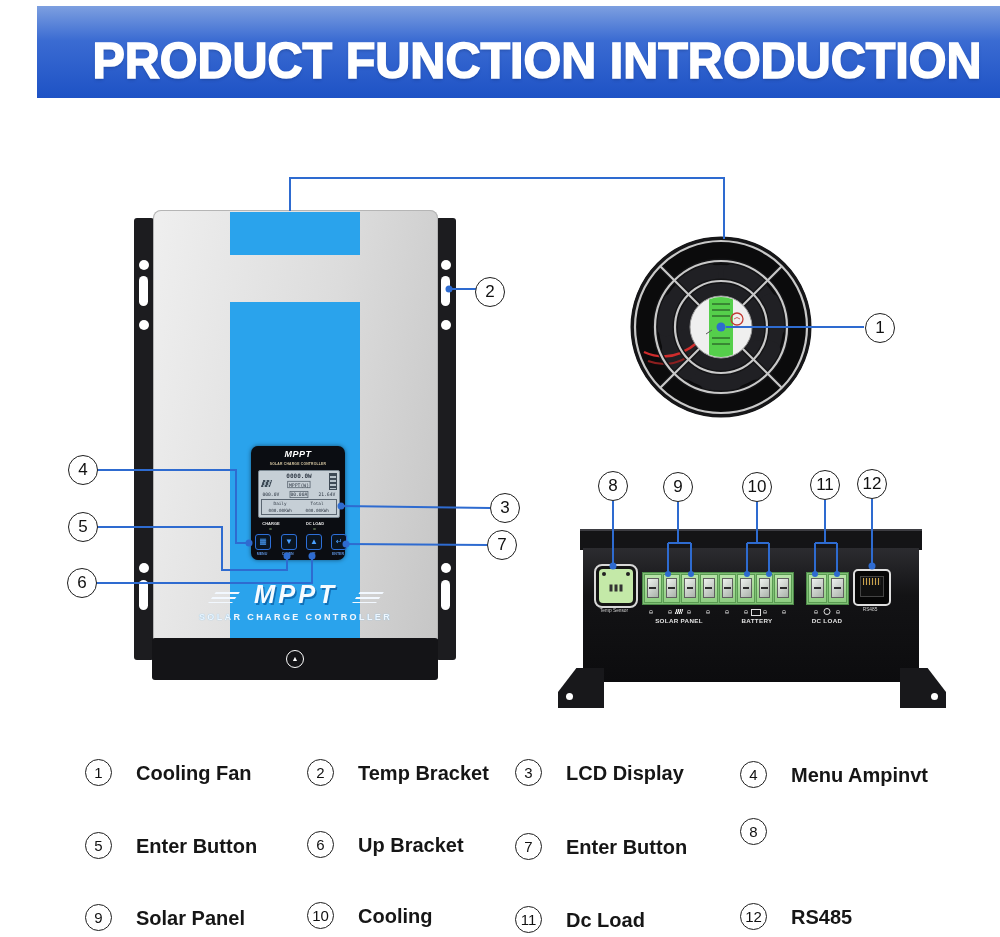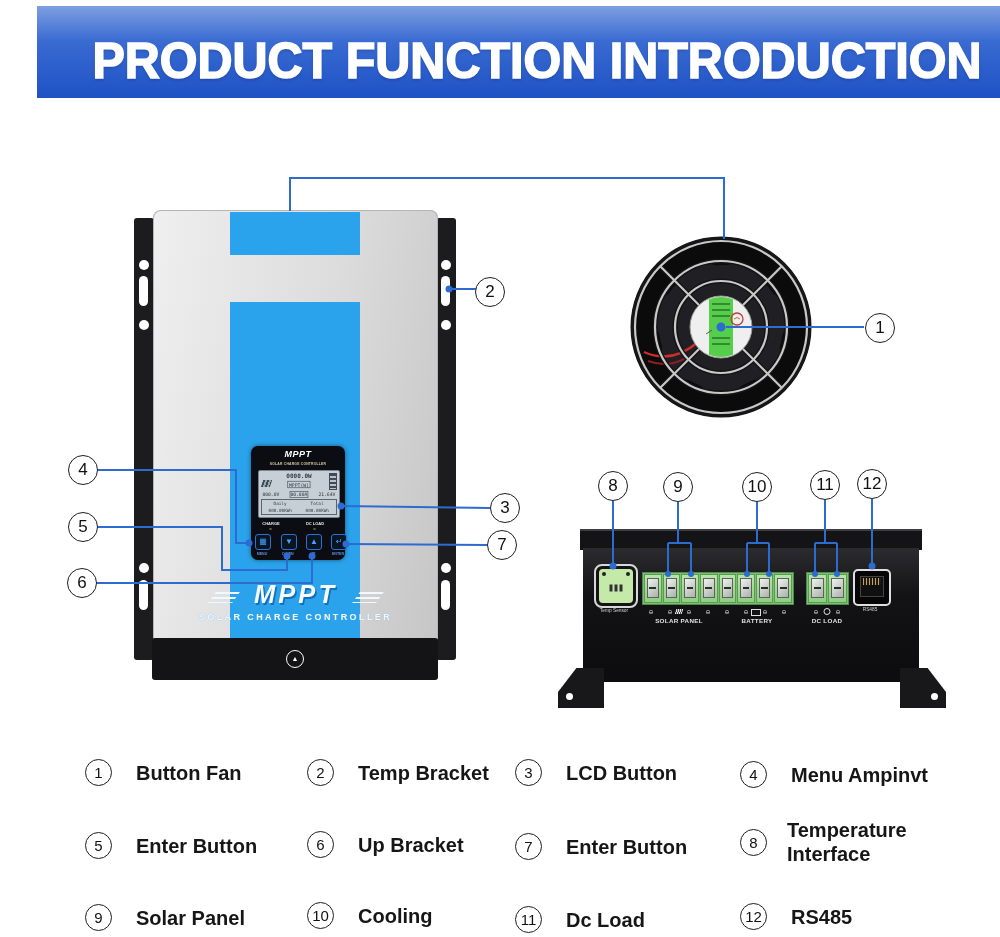--- a/index.html
+++ b/index.html
@@ -381,49 +381,48 @@
   <div class="co" style="left:67px;top:568px">6</div>
   <div class="co" style="left:487px;top:530px">7</div>
   <div class="co" style="left:598px;top:471px">8</div>
   <div class="co" style="left:663px;top:472px">9</div>
   <div class="co" style="left:742px;top:472px">10</div>
   <div class="co" style="left:810px;top:470px">11</div>
   <div class="co" style="left:857px;top:469px">12</div>
 
   <div class="leg" style="left:85px;top:759px">
     <div class="leg-circle">1</div>
-    <div class="leg-label">Button Fan</div>
+    <div class="leg-label">Cooling Fan</div>
   </div>
   <div class="leg" style="left:307px;top:759px">
     <div class="leg-circle">2</div>
     <div class="leg-label">Temp Bracket</div>
   </div>
   <div class="leg" style="left:515px;top:759px">
     <div class="leg-circle">3</div>
-    <div class="leg-label">LCD Button</div>
+    <div class="leg-label">LCD Display</div>
   </div>
   <div class="leg" style="left:740px;top:761px">
     <div class="leg-circle">4</div>
     <div class="leg-label">Menu Ampinvt</div>
   </div>
   <div class="leg" style="left:85px;top:832px">
     <div class="leg-circle">5</div>
     <div class="leg-label">Enter Button</div>
   </div>
   <div class="leg" style="left:307px;top:831px">
     <div class="leg-circle">6</div>
     <div class="leg-label">Up Bracket</div>
   </div>
   <div class="leg" style="left:515px;top:833px">
     <div class="leg-circle">7</div>
     <div class="leg-label">Enter Button</div>
   </div>
   <div class="leg wrap" style="left:740px;top:818px">
     <div class="leg-circle">8</div>
-    <div class="leg-label">Temperature Interface</div>
   </div>
   <div class="leg" style="left:85px;top:904px">
     <div class="leg-circle">9</div>
     <div class="leg-label">Solar Panel</div>
   </div>
   <div class="leg" style="left:307px;top:902px">
     <div class="leg-circle">10</div>
     <div class="leg-label">Cooling</div>
   </div>
   <div class="leg" style="left:515px;top:906px">

